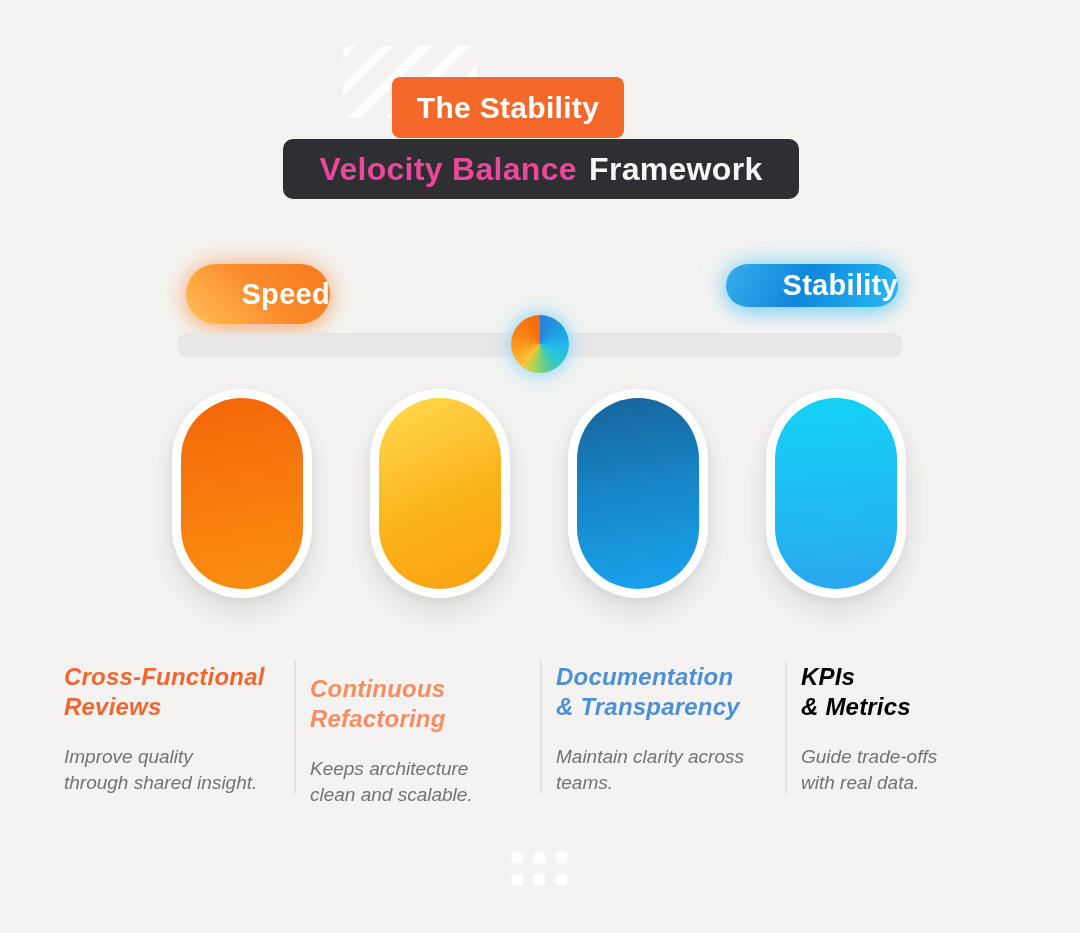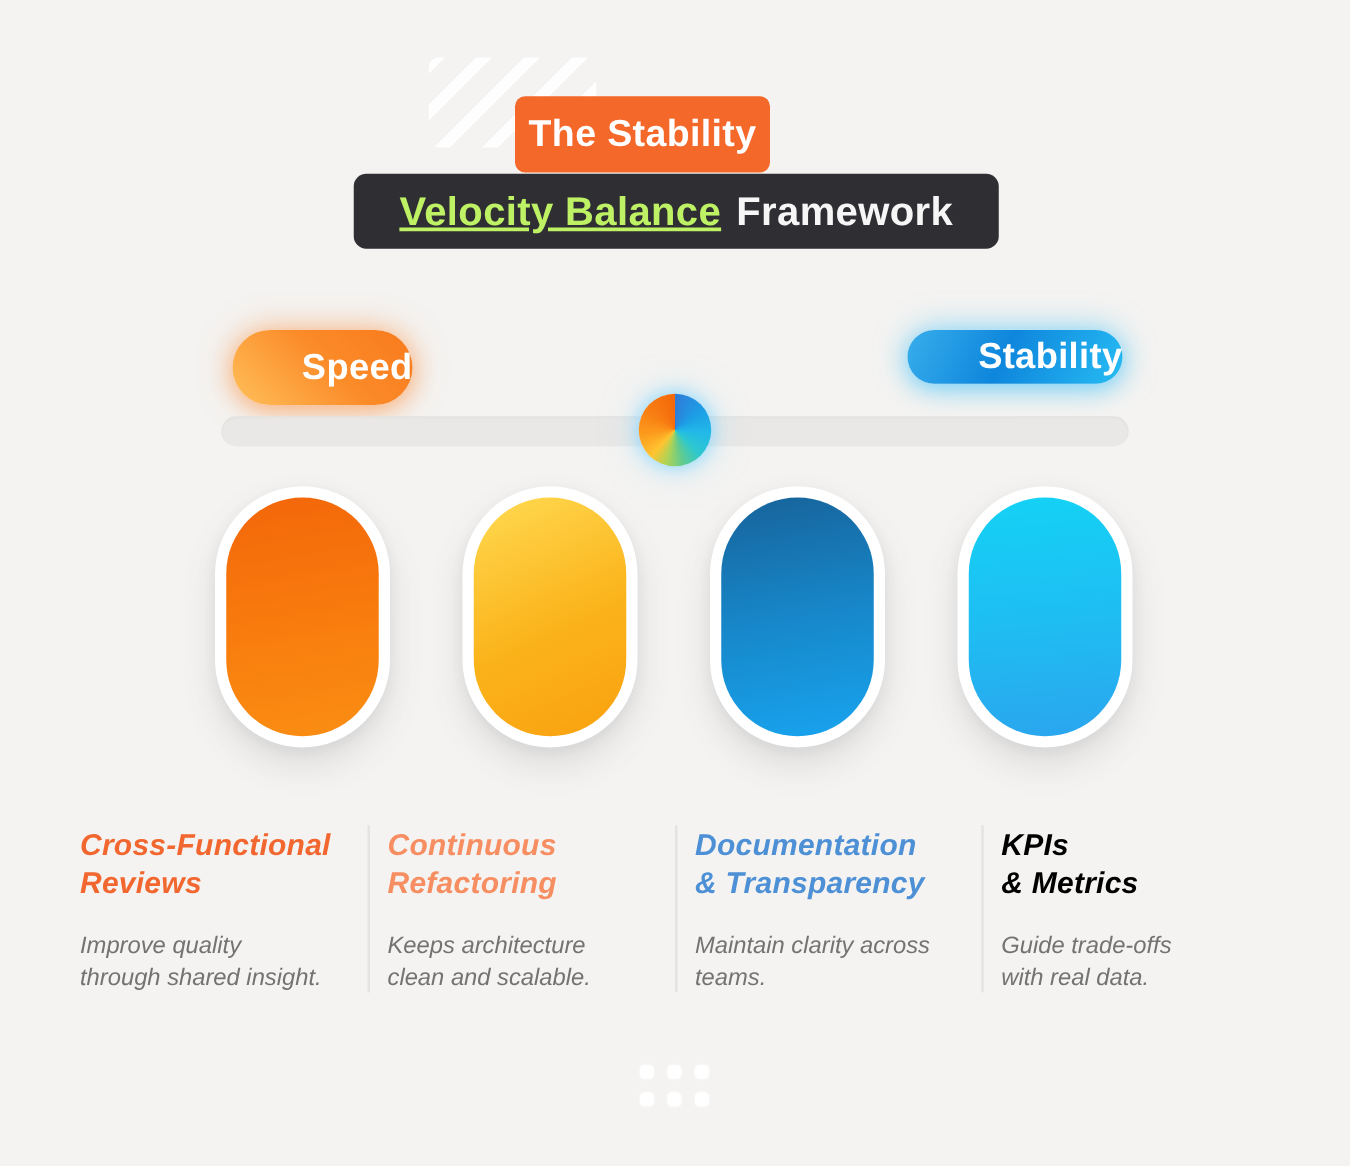--- a/index.html
+++ b/index.html
@@ -21,22 +21,22 @@
     position: absolute;
     left: 343px; top: 46px;
     width: 134px; height: 72px;
     background: repeating-linear-gradient(135deg,
       rgba(255,255,255,0.95) 0px, rgba(255,255,255,0.95) 9px,
       rgba(255,255,255,0) 9px, rgba(255,255,255,0) 27px);
     border-radius: 8px;
   }
   .badge-top {
     position: absolute;
-    left: 412px; top: 77px;
-    width: 204px; height: 61px;
+    left: 392px; top: 77px;
+    width: 232px; height: 61px;
     border-radius: 8px;
     background: #F4682A;
     display: flex; align-items: center; justify-content: center;
     color: #FFFFFF;
     font-size: 30px; font-weight: 700; letter-spacing: 0.3px;
   }
   .badge-bottom {
     position: absolute;
     left: 283px; top: 139px;
     width: 516px; height: 60px;
@@ -164,21 +164,21 @@
   }
 </style>
 </head>
 <body>
 
 <div class="canvas">
 
   <div class="stripes"></div>
   <div class="badge-top" style="background-color: rgb(244, 104, 42);">The Stability</div>
   <div class="badge-bottom" style="background-color: rgb(46, 46, 51);">
-    <span class="accent" style="color: #bef264; text-decoration: underline;">Velocity Balance</span>
+    <span class="accent" style="color: #ec4899;">Velocity Balance</span>
     <span class="rest">Framework</span>
   </div>
 
   <div class="pill pill-speed">
     <span>Speed</span>
   </div>
   <div class="pill pill-stability">
     <span>Stability</span>
   </div>
   <div class="track"></div>
@@ -206,21 +206,21 @@
       <span>Cross-Functional</span>
       <span>Reviews</span>
     </h3>
     <p class="col-body">
       <span>Improve quality</span>
       <span>through shared insight.</span>
     </p>
   </div>
 
   <div class="col col2">
-    <h3 class="col-heading" style="color: rgb(247, 142, 98);">
+    <h3 class="col-heading" style="color: rgb(247, 142, 98); margin-top: 12px;">
       <span>Continuous</span>
       <span>Refactoring</span>
     </h3>
     <p class="col-body">
       <span>Keeps architecture</span>
       <span>clean and scalable.</span>
     </p>
   </div>
 
   <div class="col col3">

